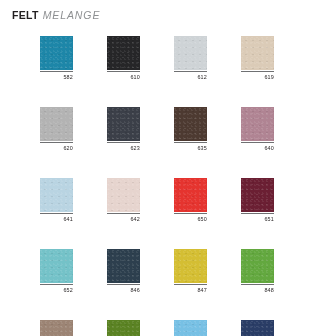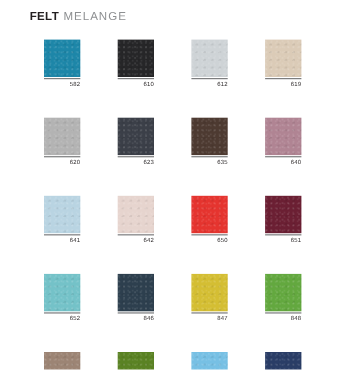--- a/index.html
+++ b/index.html
@@ -32,27 +32,27 @@
     display: flex;
     align-items: baseline;
     gap: 4px;
     white-space: nowrap;
   }
   .title-main {
     font-size: 10.5px;
     font-weight: bold;
     letter-spacing: 0.3px;
     color: #231f20;
-    margin-left: 15px;
   }
   .title-sub {
     font-size: 10.5px;
     font-weight: normal;
     letter-spacing: 0.9px;
     color: #8d8f91;
+    font-style: italic;
   }
 
   
   .grid {
     position: absolute;
     left: 40px;
     top: 36px;
     width: 235px;
     display: grid;
     grid-template-columns: repeat(4, 33px);

